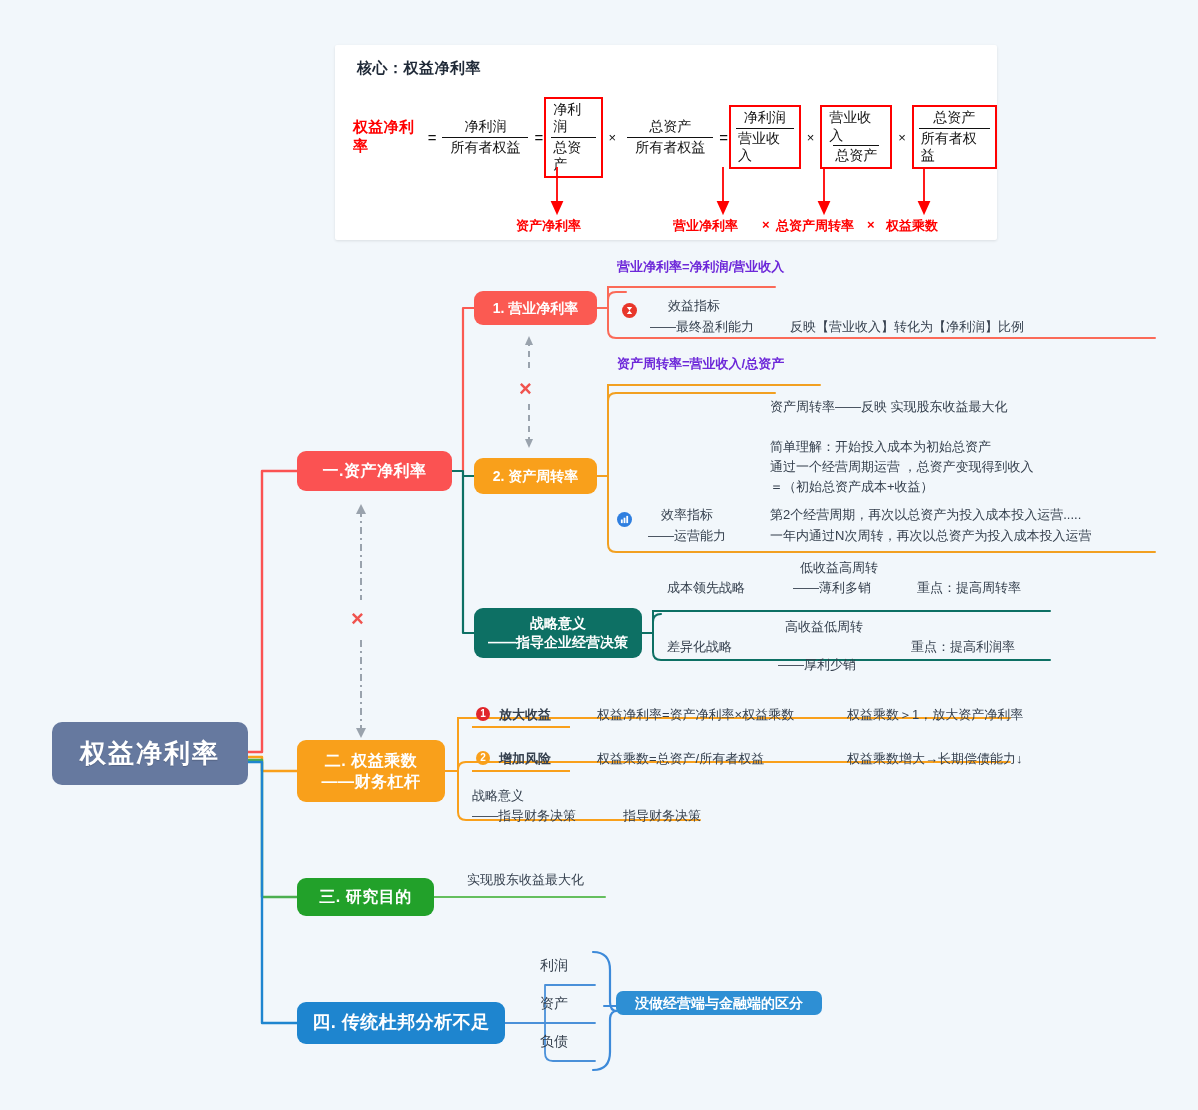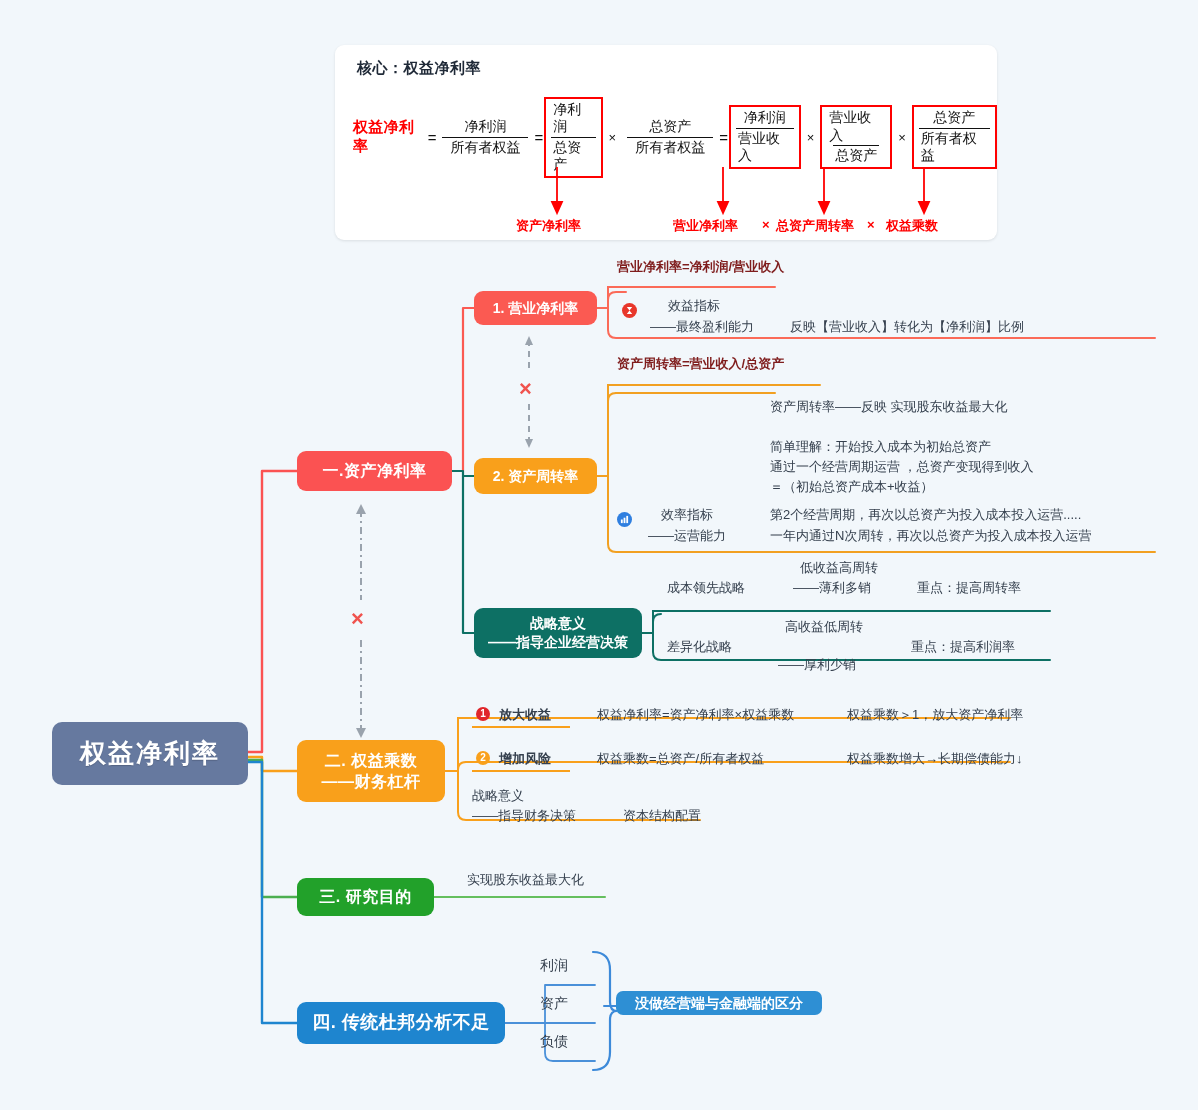--- a/index.html
+++ b/index.html
@@ -10,21 +10,21 @@
     overflow:hidden;
     position:relative;
   }
   #canvas{position:absolute;left:0;top:0;width:1198px;height:1110px;}
   .abs{position:absolute;}
   svg.lines{position:absolute;left:0;top:0;width:1198px;height:1110px;pointer-events:none;}
 
   
   .formula-card{
     left:335px;top:45px;width:662px;height:195px;
-    background:#ffffff;border-radius:9px;
+    background:#ffffff;border-radius:2px;
     box-shadow:0 1px 3px rgba(0,0,0,.10);
   }
   .formula-title{
     position:absolute;left:22px;top:14px;
     font-size:15px;font-weight:bold;color:#1f2937;letter-spacing:.5px;
   }
   .f-row{position:absolute;left:18px;top:52px;display:flex;align-items:center;height:80px;}
   .f-lead{color:#ff0000;font-weight:bold;font-size:15px;letter-spacing:.3px;}
   .f-eq{font-size:15px;color:#111;margin:0 1px;}
   .f-times{font-size:13px;color:#111;margin:0 6px;}
@@ -50,21 +50,21 @@
   #n-equity{left:297px;top:740px;width:148px;height:62px;background:#f9a01b;font-size:16px;letter-spacing:.5px;}
   #n-purpose{left:297px;top:878px;width:137px;height:38px;background:#22a12a;font-size:16px;letter-spacing:.5px;}
   #n-defect{left:297px;top:1002px;width:208px;height:42px;background:#1e85cf;font-size:18px;letter-spacing:.5px;}
   #n-opm{left:474px;top:291px;width:123px;height:34px;background:#fb5a52;font-size:14px;}
   #n-turn{left:474px;top:458px;width:123px;height:36px;background:#f9a01b;font-size:14px;}
   #n-strategy{left:474px;top:608px;width:168px;height:50px;background:#0d7064;font-size:14px;line-height:1.35;}
   #n-nodist{left:616px;top:991px;width:206px;height:24px;background:#2e8fd4;font-size:14px;border-radius:7px;}
 
   
   .txt{position:absolute;color:#35404e;font-size:13px;line-height:1.5;white-space:pre;}
-  .hl{color:#7f1d1d;font-weight:bold;font-size:13px;}
+  .hl{color:#6d28d9;font-weight:bold;font-size:13px;}
 
   
   .ico{position:absolute;width:15px;height:15px;border-radius:50%;
        display:flex;align-items:center;justify-content:center;
        font-size:10px;color:#fff;font-weight:bold;line-height:1;}
   .ico-red{background:#e8372b;}
   .ico-blue{background:#2f7fe0;}
   .numico{position:absolute;width:14px;height:14px;border-radius:50%;
        display:flex;align-items:center;justify-content:center;
        font-size:10px;color:#fff;font-weight:bold;line-height:1;}
@@ -273,21 +273,21 @@
   <div class="txt" style="left:847px;top:705px;">权益乘数＞1，放大资产净利率</div>
 
   <div class="numico n2" style="left:476px;top:751px;">2</div>
   <div class="txt" style="left:499px;top:749px;font-weight:bold;">增加风险</div>
   <div style="position:absolute;left:472px;top:770px;width:98px;height:2px;background:#f9a01b;"></div>
   <div class="txt" style="left:597px;top:749px;">权益乘数=总资产/所有者权益</div>
   <div class="txt" style="left:847px;top:749px;">权益乘数增大→长期偿债能力↓</div>
 
   <div class="txt" style="left:472px;top:786px;">战略意义</div>
   <div class="txt" style="left:472px;top:806px;">——指导财务决策</div>
-  <div class="txt" style="left:623px;top:806px;">资本结构配置</div>
+  <div class="txt" style="left:623px;top:806px;">指导财务决策</div>
 
   <div class="node" id="n-purpose">三. 研究目的</div>
   <div class="txt" style="left:467px;top:870px;">实现股东收益最大化</div>
 
   <div class="node" id="n-defect">四. 传统杜邦分析不足</div>
 
   <div class="txt" style="left:540px;top:955px;font-size:14px;">利润</div>
   <div class="txt" style="left:540px;top:993px;font-size:14px;">资产</div>
   <div class="txt" style="left:540px;top:1031px;font-size:14px;">负债</div>
 

